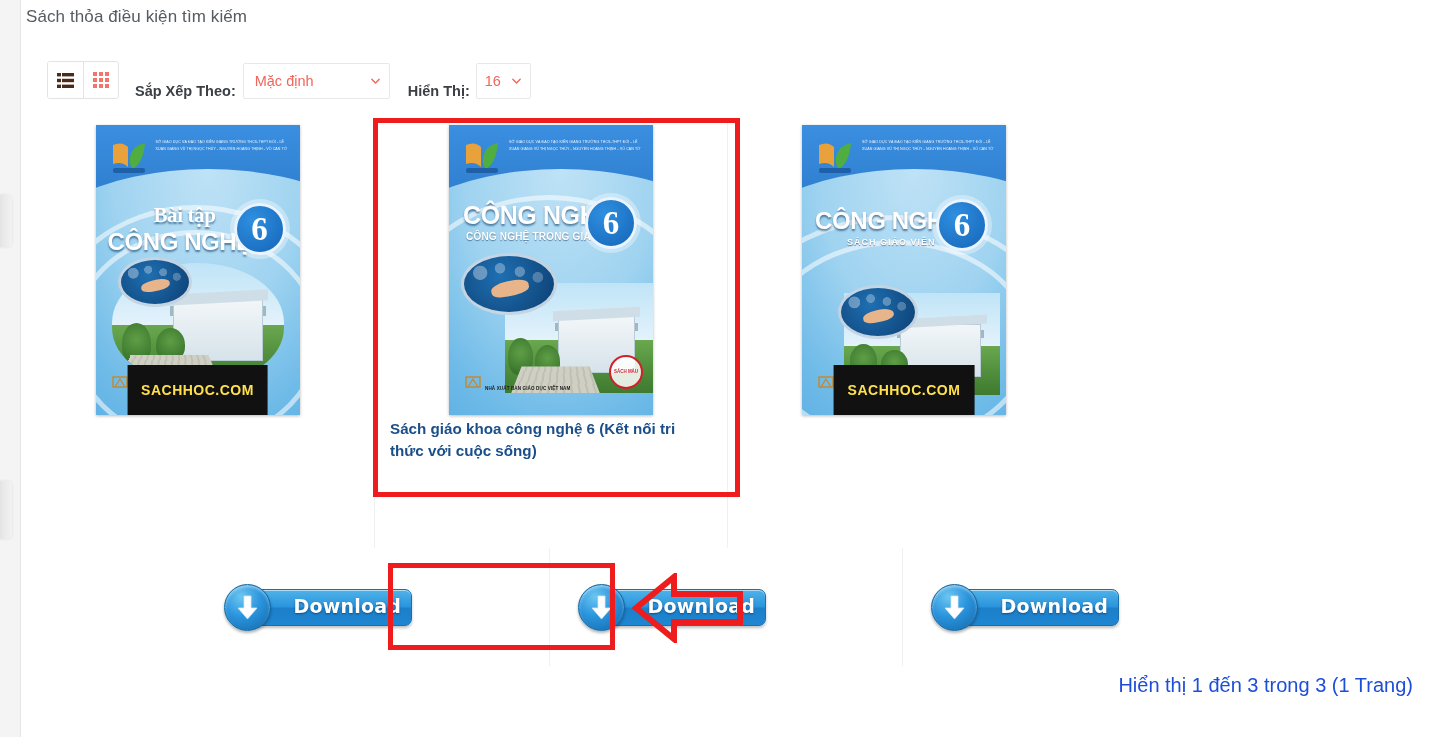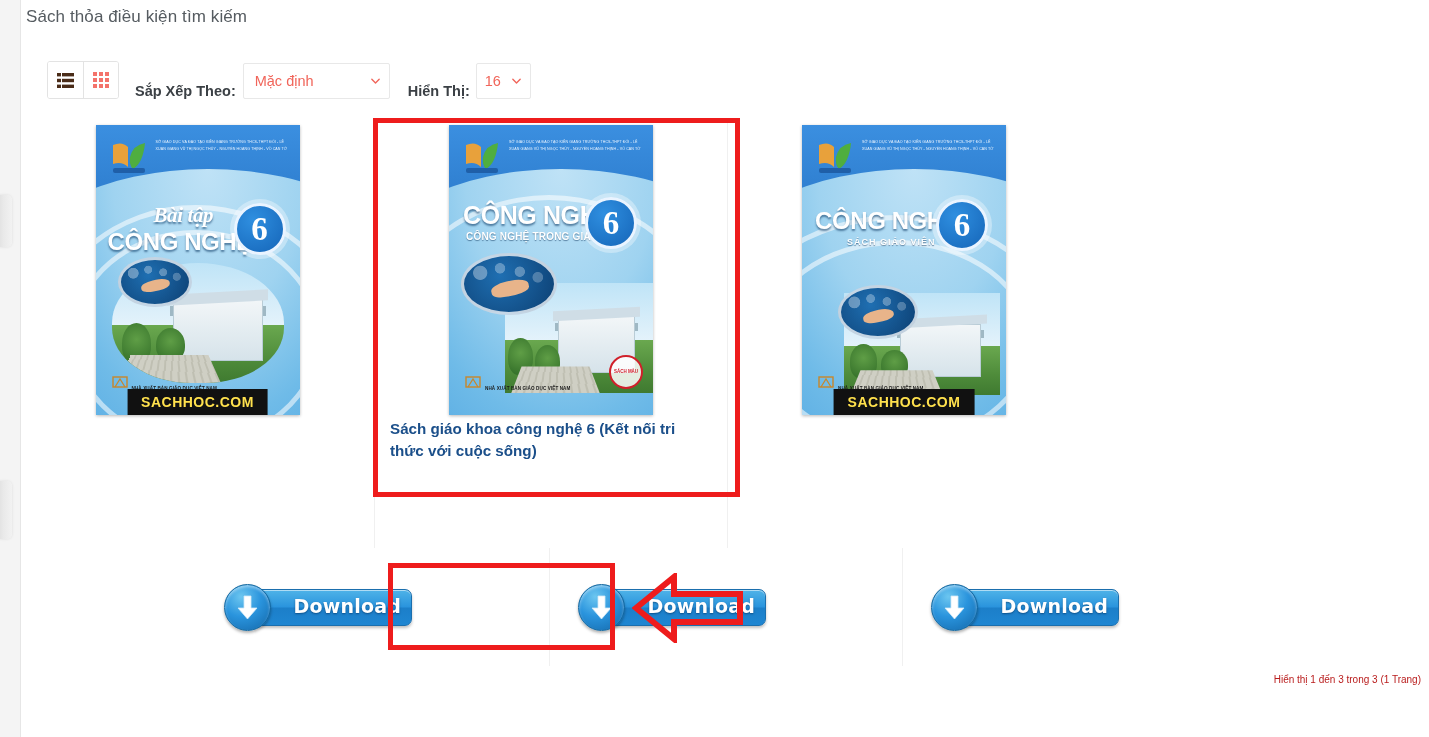--- a/index.html
+++ b/index.html
@@ -217,21 +217,21 @@
   .cover .pub {
     position: absolute; left: 16px; bottom: 24px;
     display: flex; align-items: flex-end; gap: 4px;
   }
   .cover .pub-txt { font-size: 4.6px; color: #1b1b1b; font-weight: bold; letter-spacing:.1px;}
   .cover .sachhoc {
     position: absolute; left: 50%; transform: translateX(-50%);
     bottom: 0px;
     background: #111; color: #ffe14d;
     font-weight: bold; font-size: 14px;
-    padding: 5px 14px; letter-spacing: .5px;
+    padding: 17px 14px; letter-spacing: .5px;
     font-family: "Liberation Sans", sans-serif;
   }
   .cover .seal {
     position: absolute; right: 10px; bottom: 26px;
     width: 34px; height: 34px; border-radius: 50%;
     border: 2px solid #d0202a;
     color: #d0202a; font-size: 4.5px; font-weight: bold;
     display:flex; align-items:center; justify-content:center;
     background: rgba(255,255,255,.85);
     text-align:center; line-height:1.1;
@@ -292,22 +292,22 @@
   .anno-box.top    { left: 373px; top: 118px;  width: 367px; height: 379px; }
   .anno-box.bottom { left: 388px; top: 563px;  width: 227px; height: 87px; }
   .anno-arrow {
     position: absolute; left: 632px; top: 573px;
     width: 112px; height: 70px;
     pointer-events: none;
   }
 
   
   .result-count {
-    position: absolute; right: 8px; top: 674px;
-    font-size: 10px; color: #b91c1c;
+    position: absolute; right: 16px; top: 674px;
+    font-size: 20px; color: #1d4ed8;
     white-space: nowrap;
   }
 </style>
 </head>
 <body>
 
 <div class="page">
 
   <div class="left-gutter"></div>
   <div class="edge-tab t1"></div>
@@ -372,21 +372,21 @@
 
           <svg class="logo" viewBox="0 0 40 40">
             <path d="M4 10 q9 -4 15 2 v20 q-6 -6 -15 -3z" fill="#e8a13b"></path>
             <path d="M36 8 q-12 2 -15 14 q-1 8 3 12 q10 -6 12 -26z" fill="#4fae3f"></path>
             <rect x="4" y="33" width="32" height="5" rx="2" fill="#1f5fa8"></rect>
           </svg>
           <div class="credits">SỞ GIÁO DỤC VÀ ĐÀO TẠO KIÊN GIANG
 TRƯỜNG THCS-THPT ĐỐI - LÊ XUÂN GIANG
 VŨ THỊ NGỌC THÚY - NGUYỄN HOÀNG THỊNH - VÕ CẦN TỚ</div>
 
-          <div class="t-main" style="left:58px; top:78px; font-size:21px; font-family:'Liberation Serif',serif; font-style:italic;">Bài tập</div>
+          <div class="t-main" style="left:58px; top:78px; font-size:21px; font-family:'Liberation Serif',serif; ">Bài tập</div>
           <div class="t-main" style="left:12px; top:103px; font-size:24px;">CÔNG NGHỆ</div>
           <div class="six" style="right:14px; top:78px;">6</div>
 
           <div class="photo" style="left:16px; top:138px; width:172px; height:120px; border-radius:50% 50% 46% 46%;">
             <div class="sky"></div>
               <div class="grass"></div>
             <div class="roofline"></div>
             <div class="house"></div>
             <div class="tree" style="left:6%;"></div>
             <div class="tree" style="left:26%; bottom:18%; height:28%;"></div>

